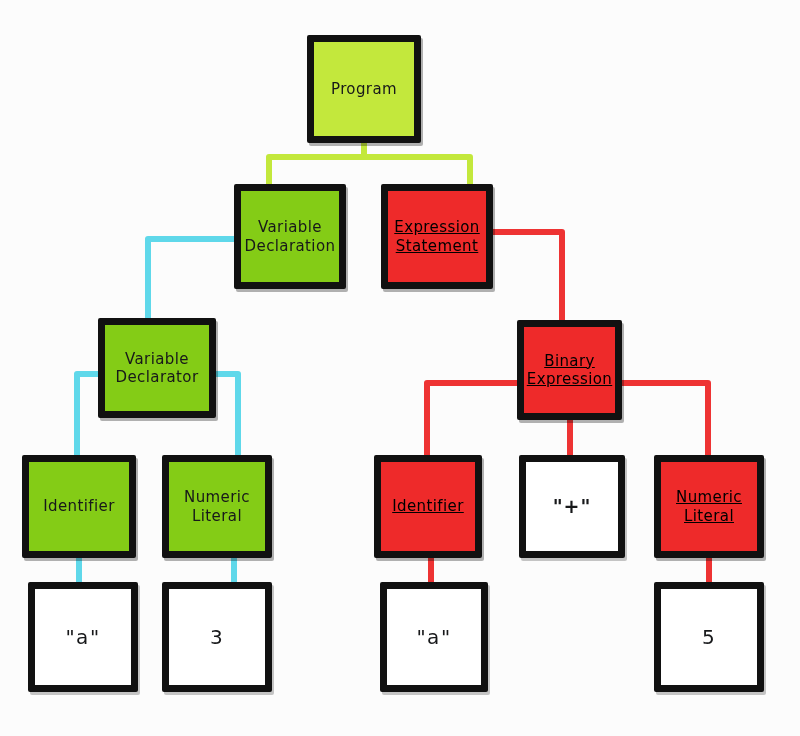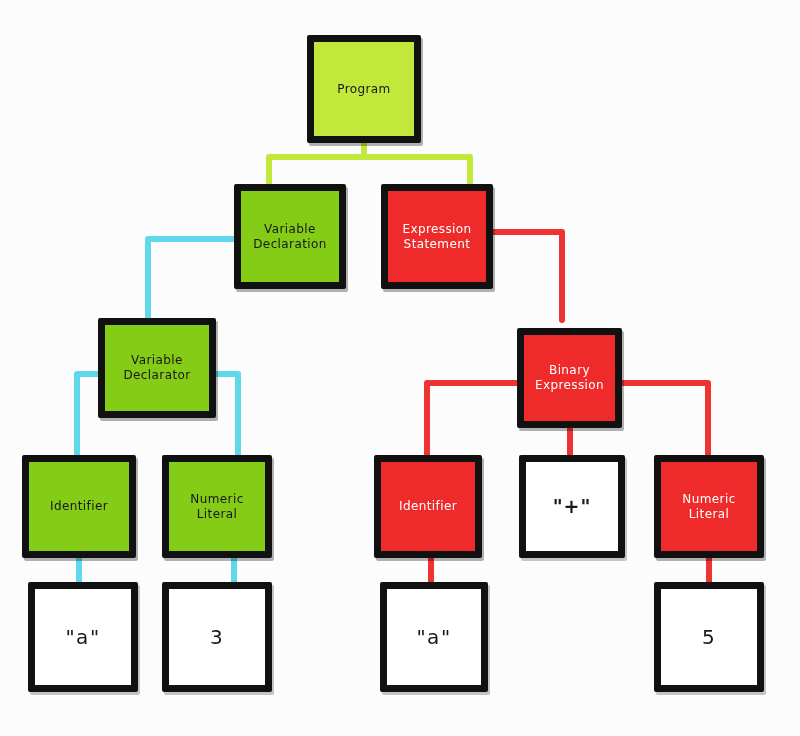--- a/index.html
+++ b/index.html
@@ -33,34 +33,34 @@
     align-items: center;
     justify-content: center;
     text-align: center;
     z-index: 5;
     box-shadow: 2px 3px 0 rgba(0,0,0,0.30);
   }
   .node .lbl {
     display: block;
     color: #17181a;
     font-family: "DejaVu Sans", sans-serif;
-    font-size: 12px;
+    font-size: 15px;
     line-height: 1.22;
     letter-spacing: 0.4px;
     font-weight: 400;
     padding: 0 3px;
     white-space: pre-line;
   }
   .node.green { background: #c3e83c; }
   .node.cyan  { background: #84cc16; }
   .node.red   { background: #ee2a2a; }
   .node.white { background: #ffffff; box-shadow: 2px 3px 0 rgba(0,0,0,0.22); }
   .node.white .lbl { font-size: 19px; font-weight: 600; letter-spacing: 1px; }
   .node.val .lbl { font-size: 20px; font-weight: 500; letter-spacing: 1.5px; }
-  .node.red .lbl { color: #ffffff; }
+  .node.red .lbl { color: #000000; text-decoration: underline; }
 </style>
 </head>
 <body>
 
 <div id="canvas">
   <svg id="edges" viewBox="0 0 800 736" xmlns="http://www.w3.org/2000/svg">
       <path d="M 364 143 L 364 157 L 269 157 L 269 184" stroke="#c3e83c" stroke-width="6" stroke-linecap="round" stroke-linejoin="round" fill="none"></path>
       <path d="M 364 143 L 364 157 L 470 157 L 470 184" stroke="#c3e83c" stroke-width="6" stroke-linecap="round" stroke-linejoin="round" fill="none"></path>
       <path d="M 234 239 L 148 239 L 148 318" stroke="#5fd8ea" stroke-width="6" stroke-linecap="round" stroke-linejoin="round" fill="none"></path>
       <path d="M 98 374 L 77 374 L 77 455" stroke="#5fd8ea" stroke-width="6" stroke-linecap="round" stroke-linejoin="round" fill="none"></path>
@@ -83,21 +83,21 @@
 Declaration</span>
       </div>
       <div class="node red" style="left: 381px; top: 184px; width: 112px; height: 105px;">
         <span class="lbl">Expression
 Statement</span>
       </div>
       <div class="node cyan" style="left: 98px; top: 318px; width: 118px; height: 100px;">
         <span class="lbl">Variable
 Declarator</span>
       </div>
-      <div class="node red" style="left: 517px; top: 328px; width: 105px; height: 100px;">
+      <div class="node red" style="left: 517px; top: 320px; width: 105px; height: 100px;">
         <span class="lbl">Binary
 Expression</span>
       </div>
       <div class="node cyan" style="left: 22px; top: 455px; width: 114px; height: 103px;">
         <span class="lbl">Identifier</span>
       </div>
       <div class="node cyan" style="left: 162px; top: 455px; width: 110px; height: 103px;">
         <span class="lbl">Numeric
 Literal</span>
       </div>

